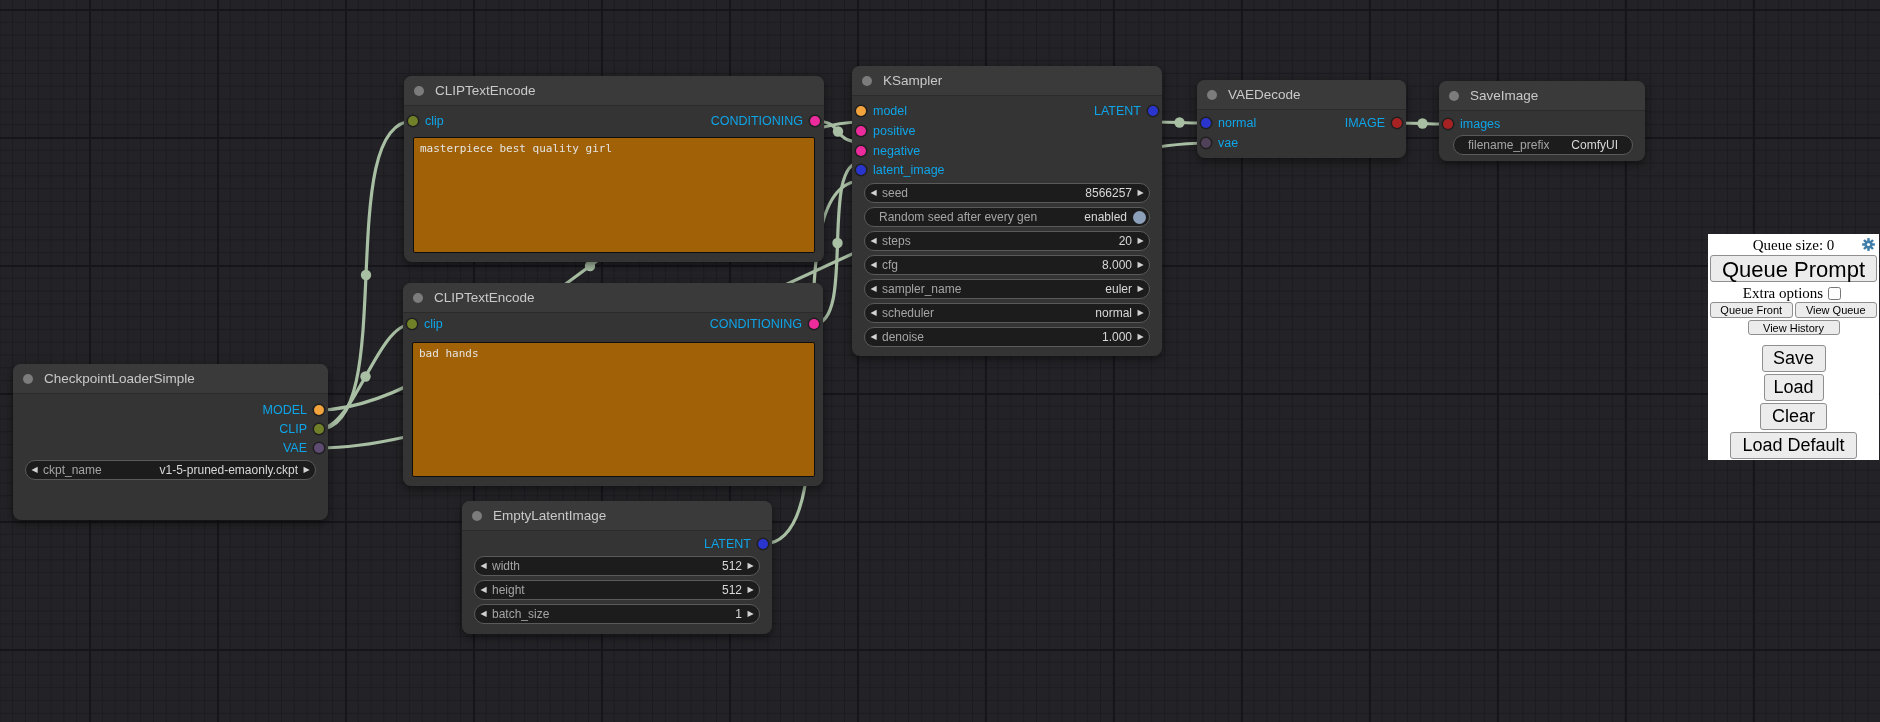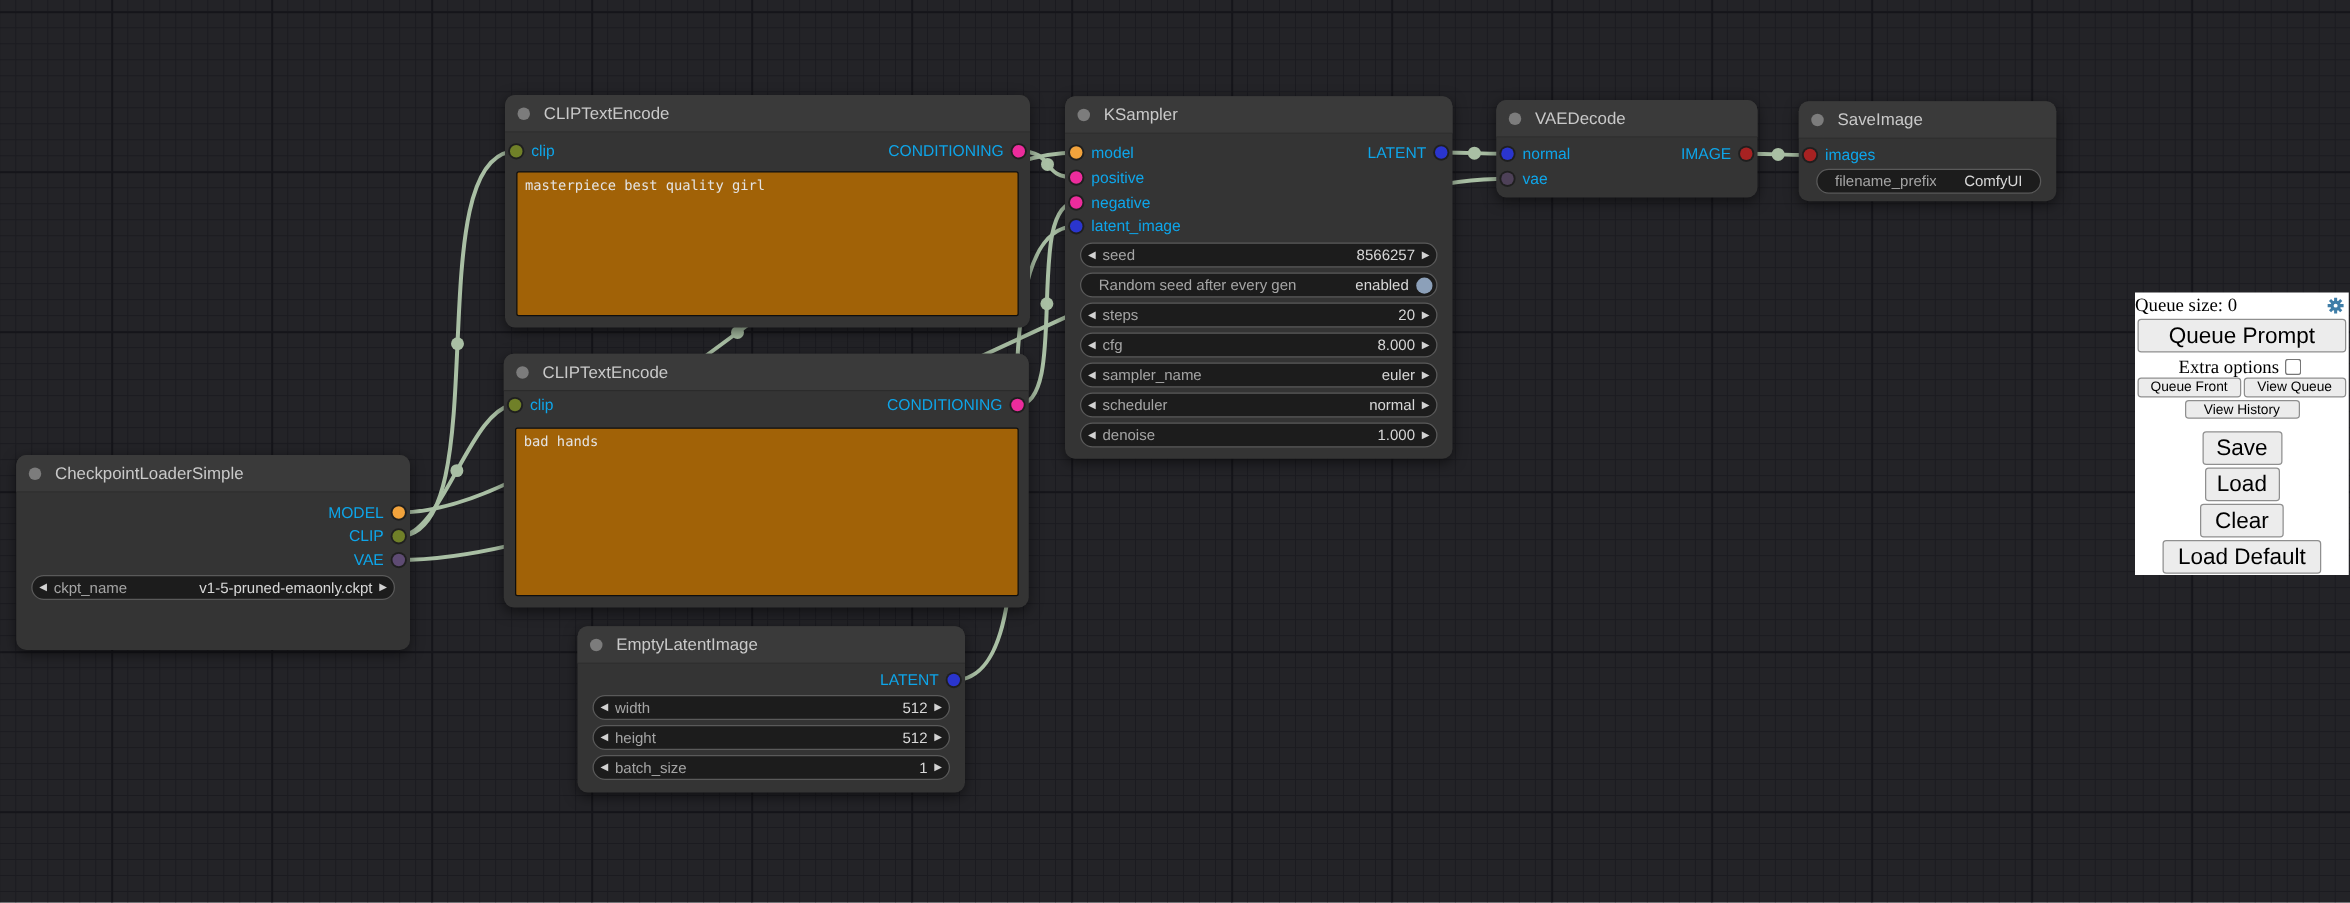--- a/index.html
+++ b/index.html
@@ -31,25 +31,25 @@
   .widget.toggle{padding-left:14px;}
   .widget.text{padding:0 14px;}
   .toggle-dot{flex:none;width:13px;height:13px;border-radius:50%;margin:0 3px 0 6px;}
   .node textarea{position:absolute;background:#a16207;border:1px solid #0e0e0e;color:#e4e4e4;
     font-family:"DejaVu Sans Mono",monospace;font-size:11px;padding:4px 6px;resize:none;
     box-sizing:border-box;border-radius:2px;outline:none;overflow:hidden;}
   
   #queue-panel{position:absolute;left:1708px;top:234px;width:171px;height:226px;z-index:3;
     background:#ffffff;color:#000;}
   .qrow1{position:relative;height:21px;}
-  .qsize{display:block;text-align:left;font-family:"Liberation Serif",serif;font-size:15px;line-height:22px;}
+  .qsize{display:block;text-align:center;font-family:"Liberation Serif",serif;font-size:15px;line-height:22px;}
   .gear{position:absolute;right:3px;top:3px;width:15px;height:15px;cursor:pointer;}
   .qbtn{display:block;background:#ececec;border:1px solid #8f8f8f;border-radius:3px;color:#000;
     font-family:"Liberation Sans",sans-serif;text-align:center;box-sizing:border-box;cursor:pointer;}
-  #queue-prompt{margin:0 auto 2px;width:167px;height:27px;font-size:18px;}
+  #queue-prompt{margin:0 auto 2px;width:167px;height:27px;font-size:22px;}
   .qextra{height:17px;text-align:center;font-family:"Liberation Serif",serif;font-size:15px;line-height:17px;}
   .qextra input{width:13px;height:13px;vertical-align:-2px;margin-left:5px;}
   .qsmallrow{display:flex;gap:2px;margin:1px 2px 0;}
   .qsmall{height:16px;font-size:11px;line-height:13px;}
   #queue-front{flex:1;}
   #view-queue{flex:1;}
   #view-history{width:92px;height:15px;margin:2px auto 10px;font-size:11px;line-height:12px;}
   .qbig{height:27px;font-size:18px;margin:2px auto;}
   #btn-save{width:64px;}
   #btn-load{width:60px;}
@@ -142,21 +142,21 @@
       <div class="node-header">
         <span class="collapse-dot"></span>
         <span class="node-title">CLIPTextEncode</span>
       </div>
       <span class="slot-dot" style="top: 36px; background: rgb(112, 128, 40); left: 4px;"></span>
       <span class="slot-label in" style="top: 33px; left: 21px;">clip</span>
       <span class="slot-dot" style="top: 36px; background: rgb(236, 44, 156); right: 4px;"></span>
       <span class="slot-label out" style="top: 33px; right: 21px;">CONDITIONING</span>
       <textarea spellcheck="false" style="left: 9px; top: 59px; width: 403px; height: 135px;">bad hands</textarea>
     </div>
-    <div class="node" style="left: 852px; top: 77px; width: 310px; height: 290px;">
+    <div class="node" style="left: 852px; top: 66px; width: 310px; height: 290px;">
       <div class="node-header">
         <span class="collapse-dot"></span>
         <span class="node-title">KSampler</span>
       </div>
       <span class="slot-dot" style="top: 40px; background: rgb(242, 163, 60); left: 4px;"></span>
       <span class="slot-label in" style="top: 37px; left: 21px;">model</span>
       <span class="slot-dot" style="top: 60px; background: rgb(236, 44, 156); left: 4px;"></span>
       <span class="slot-label in" style="top: 57px; left: 21px;">positive</span>
       <span class="slot-dot" style="top: 80px; background: rgb(236, 44, 156); left: 4px;"></span>
       <span class="slot-label in" style="top: 77px; left: 21px;">negative</span>

